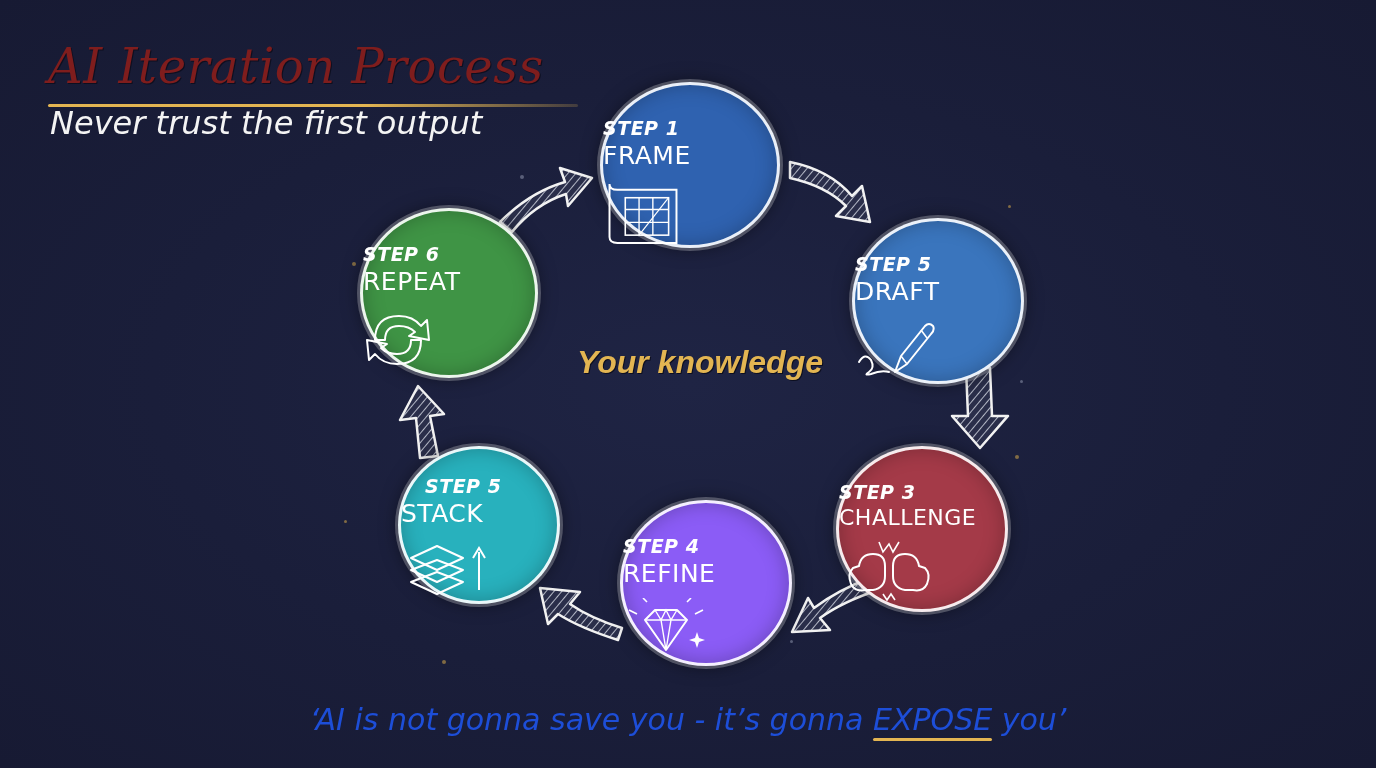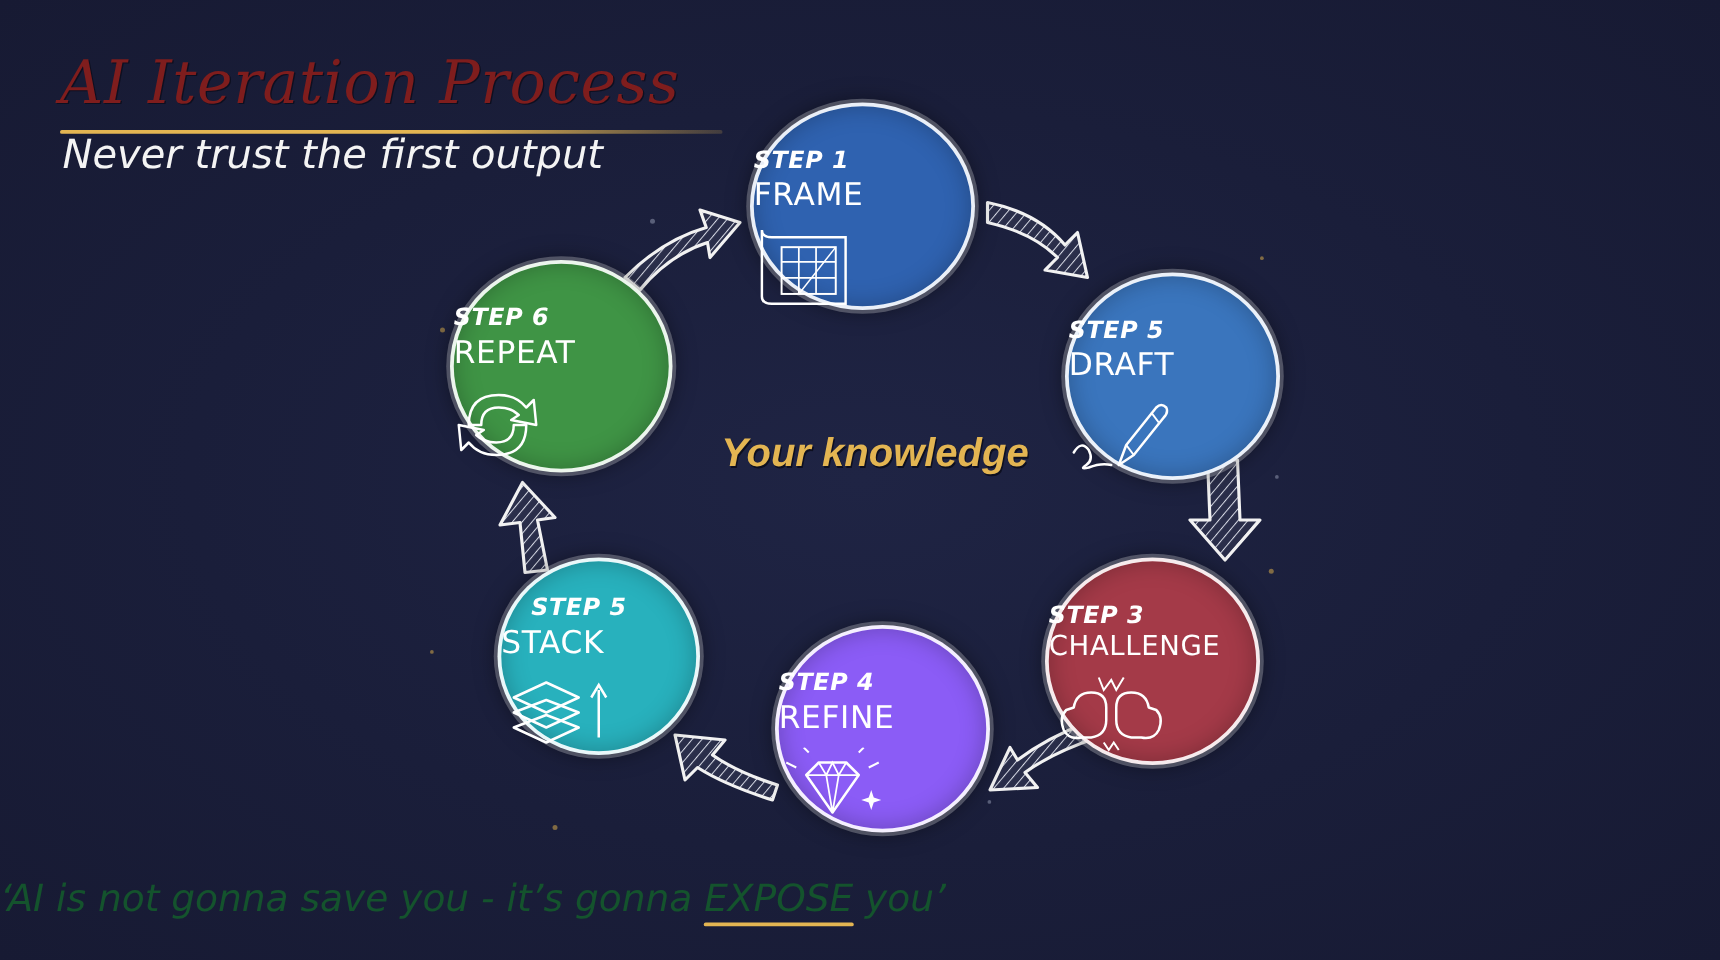--- a/index.html
+++ b/index.html
@@ -57,23 +57,23 @@
   .center-text .ul {
     position: relative; display: inline-block;
   }
   .center-text .ul::after {
     content: ""; position: absolute; left: -4px; right: -10px; bottom: -4px;
     height: 3px; background: #e3b552; border-radius: 2px;
     transform: rotate(-1deg);
   }
 
   .quote {
-    position: absolute; left: 0; width: 1376px; top: 702px; text-align: left;
+    position: absolute; left: 0; width: 1376px; top: 702px; text-align: center;
     font-family: "DejaVu Sans", sans-serif; font-style: italic;
-    font-size: 30px; color: #14532d;
+    font-size: 30px; color: #1d4ed8;
   }
   .quote .ul { position: relative; display: inline-block; }
   .quote .ul::after {
     content: ""; position: absolute; left: 0; right: 0; bottom: -4px;
     height: 3px; background: #e3b552; border-radius: 2px;
   }
 
   svg.arrows { position: absolute; left: 0; top: 0; }
 </style>
 </head>

